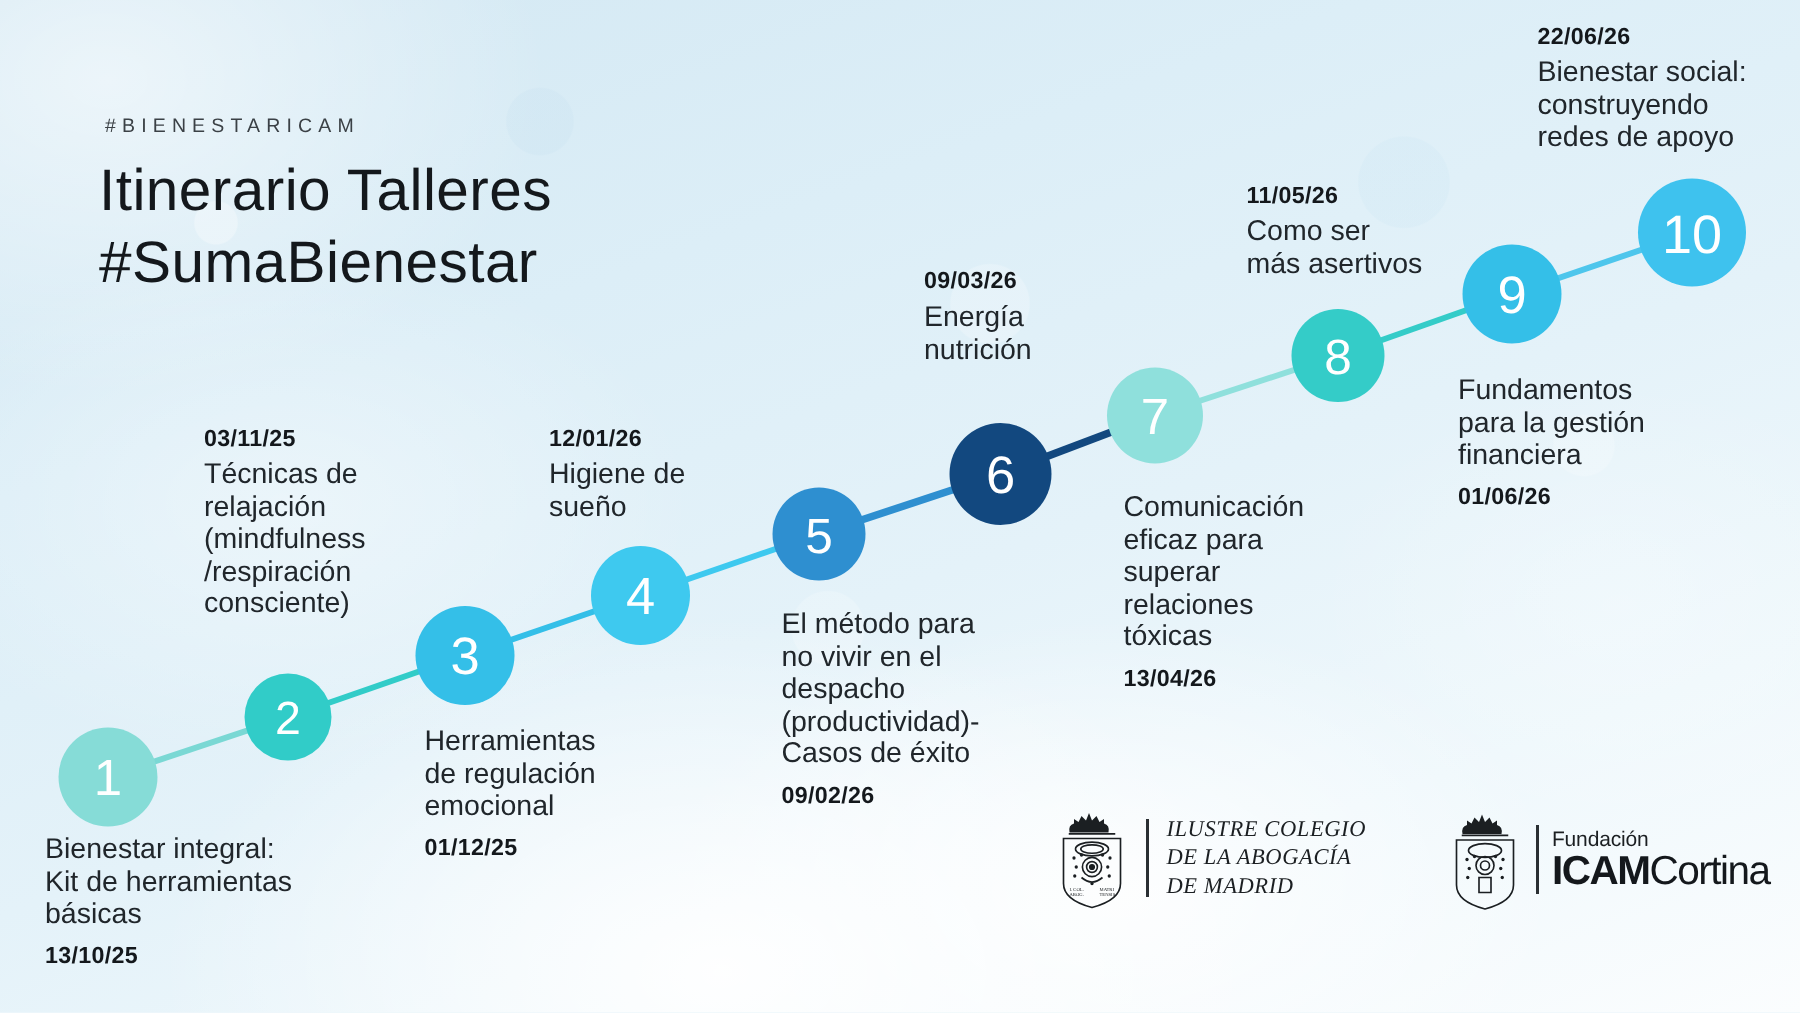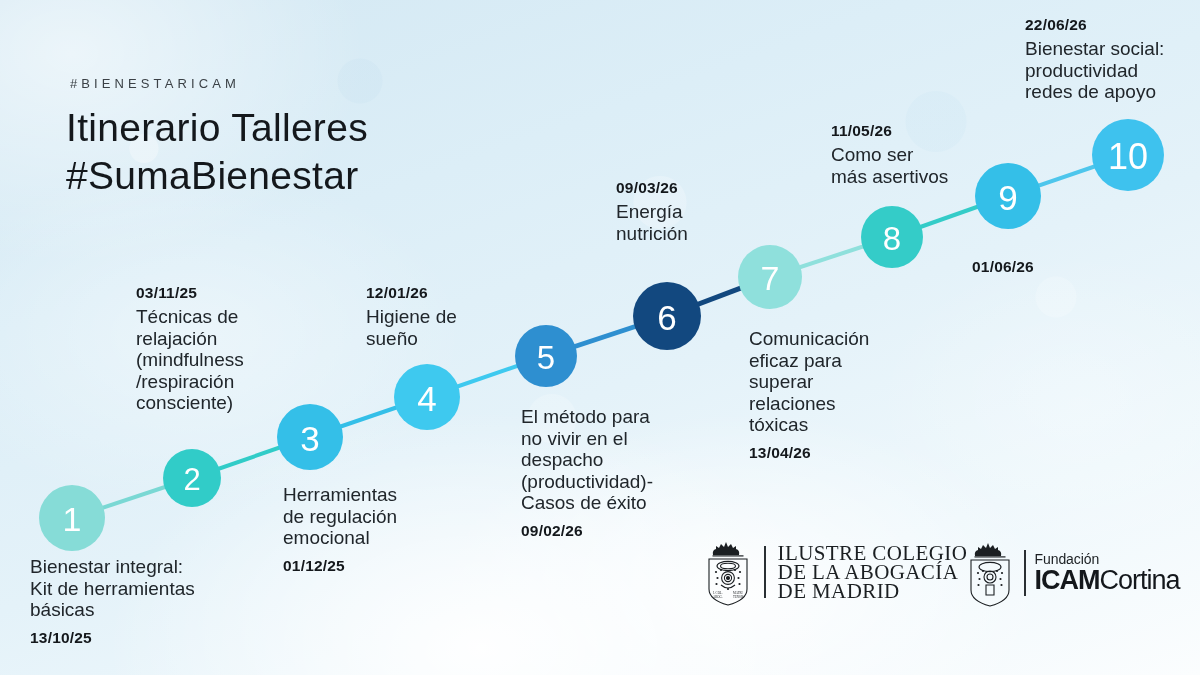--- a/index.html
+++ b/index.html
@@ -70,21 +70,21 @@
   .logo { position:absolute; display:flex; align-items:center; }
   .logo-icam { left:0px; top:4px; }
   .logo-fund { left:262px; top:5px; }
   .crest { width:56px; height:70px; flex:0 0 auto; }
   .logo-divider {
     width:1.6px; height:52px; background:#2a2f33; margin:0 12px 0 8px;
   }
   .logo-fund .logo-divider { height:46px; margin:0 9px 0 6px; }
   .icam-text {
     font-family:"Liberation Serif", serif;
-    font-size:21px; line-height:19px; color:#1b1f22; letter-spacing:0.4px;
+    font-size:15px; line-height:19px; color:#1b1f22; letter-spacing:0.4px;font-style:italic;
   }
   .fund-text { line-height:1; }
   .fund-top {
     font-size:14px; color:#1b1f22; letter-spacing:-0.1px; display:block;
     margin-bottom:1px;
   }
   .fund-bot { display:block; font-size:27px; letter-spacing:-1px; color:#14181c; }
   .fund-bot b { font-weight:700; }
   .fund-bot span { font-weight:400; }
 </style>
@@ -218,27 +218,32 @@
         <div class="date below">13/04/26</div>
       </div>
       <div class="blk" style="left: 831px; top: 120px; width: 175px;">
         <div class="date">11/05/26</div>
         <div class="desc below-date">
           <div>Como ser</div>
           <div>más asertivos</div>
         </div>
       </div>
       <div class="blk" style="left: 972px; top: 250px; width: 190px;">
+        <div class="desc">
+          <div>Fundamentos</div>
+          <div>para la gestión</div>
+          <div>financiera</div>
+        </div>
         <div class="date below">01/06/26</div>
       </div>
       <div class="blk" style="left: 1025px; top: 14px; width: 175px;">
         <div class="date">22/06/26</div>
         <div class="desc below-date">
           <div>Bienestar social:</div>
-          <div>productividad</div>
+          <div>construyendo</div>
           <div>redes de apoyo</div>
         </div>
       </div>
     </div>
 
   <div class="logos">
 
     <div class="logo logo-icam">
       <svg class="crest" viewBox="0 0 56 70">
         <g fill="none" stroke="#1b1f22" stroke-width="1.1">

